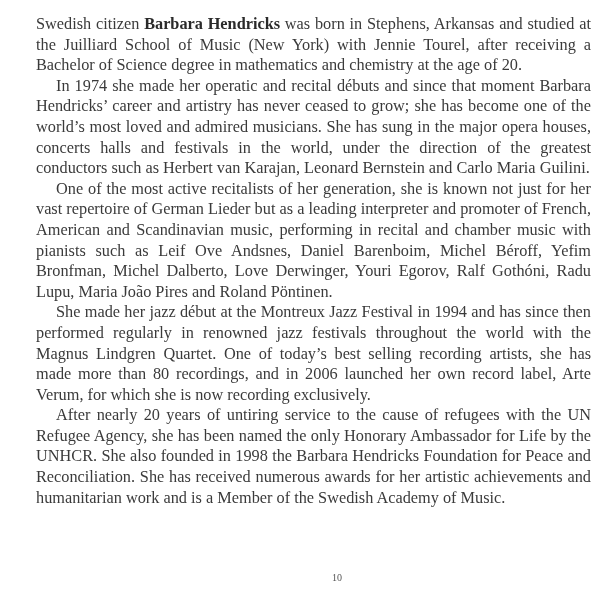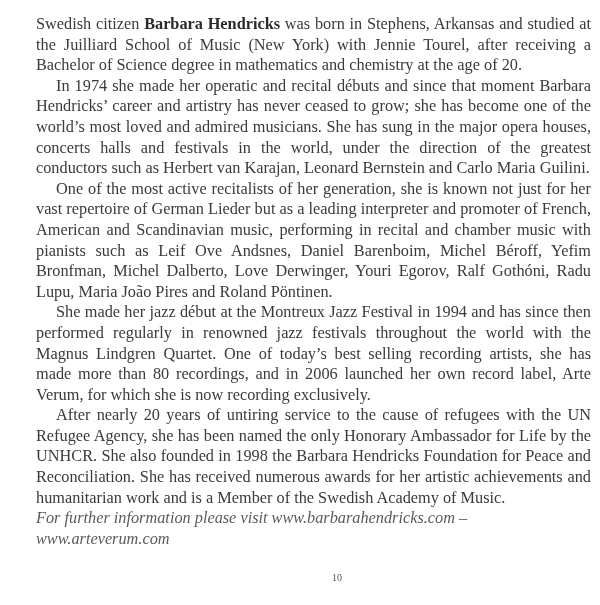--- a/index.html
+++ b/index.html
@@ -21,16 +21,16 @@
 </style>
 </head>
 <body>
 
 <div class="page">
   <p class="para first"><span>Swedish citizen </span><b>Barbara Hendricks</b><span> was born in Stephens, Arkansas and studied at the Juilliard School of Music (New York) with Jennie Tourel, after receiving a Bachelor of Science degree in mathematics and chemistry at the age of 20.</span></p>
   <p class="para">In 1974 she made her operatic and recital débuts and since that moment Barbara Hendricks’ career and artistry has never ceased to grow; she has become one of the world’s most loved and admired musicians. She has sung in the major opera houses, concerts halls and festivals in the world, under the direction of the greatest conductors such as Herbert van Karajan, Leonard Bernstein and Carlo Maria Guilini.</p>
   <p class="para">One of the most active recitalists of her generation, she is known not just for her vast repertoire of German Lieder but as a leading interpreter and promoter of French, American and Scandinavian music, performing in recital and chamber music with pianists such as Leif Ove Andsnes, Daniel Barenboim, Michel Béroff, Yefim Bronfman, Michel Dalberto, Love Derwinger, Youri Egorov, Ralf Gothóni, Radu Lupu, Maria João Pires and Roland Pöntinen.</p>
   <p class="para">She made her jazz début at the Montreux Jazz Festival in 1994 and has since then performed regularly in renowned jazz festivals throughout the world with the Magnus Lindgren Quartet. One of today’s best selling recording artists, she has made more than 80 recordings, and in 2006 launched her own record label, Arte Verum, for which she is now recording exclusively.</p>
   <p class="para">After nearly 20 years of untiring service to the cause of refugees with the UN Refugee Agency, she has been named the only Honorary Ambassador for Life by the UNHCR. She also founded in 1998 the Barbara Hendricks Foundation for Peace and Reconciliation. She has received numerous awards for her artistic achievements and humanitarian work and is a Member of the Swedish Academy of Music.</p>
-  <p class="info"><span>For further information please visit www.barbarahendricks.com –</span><br><span>www.arteverum.com</span></p>
+  <p class="info"><br></p>
 </div>
 
 <div class="pagenum">10</div>
 
 </body></html>

